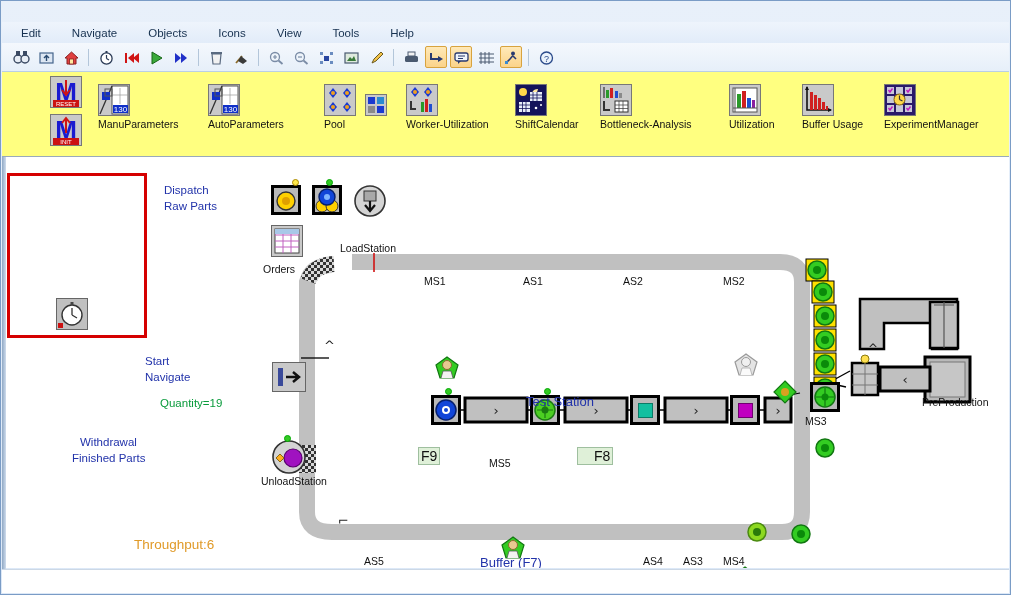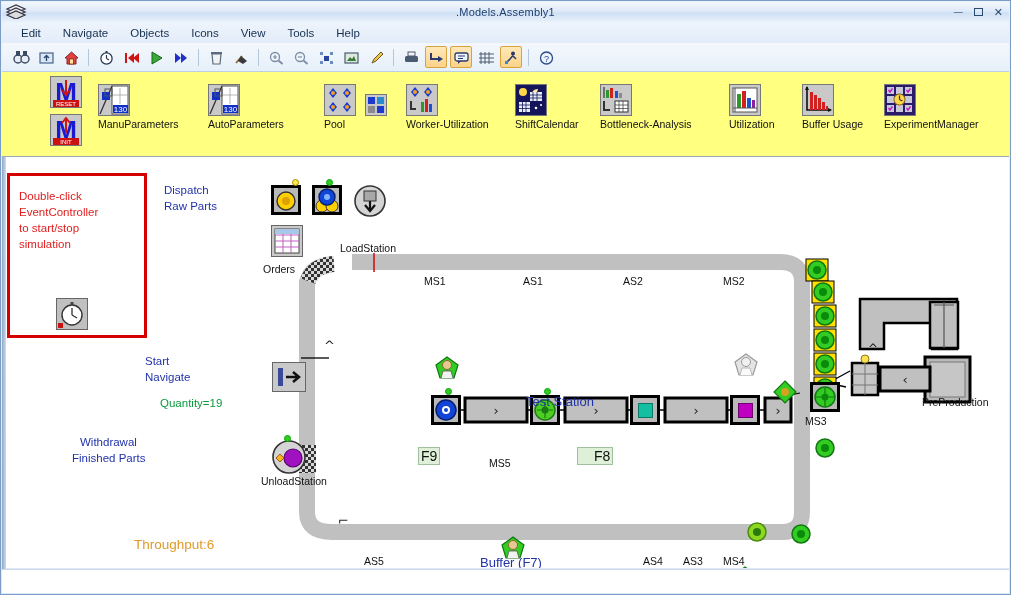--- a/index.html
+++ b/index.html
@@ -31,21 +31,21 @@
     font-size:11px; color:#1c3f6e; letter-spacing:.2px;
   }
   .winbtns { position:absolute; right:6px; display:flex; gap:11px; align-items:center; }
   .winbtns span { font-size:11px; color:#2a4a70; cursor:default; line-height:10px; }
   .winbtns .mx { font-size:9px; border:1px solid #2a4a70; width:9px; height:8px; display:inline-block; }
 
   
   .menubar {
     position:absolute; left:1px; top:21px; right:1px; height:21px;
     background:linear-gradient(#eef4fc,#e2ecf9);
-    display:flex; align-items:center; padding-left:10px; gap:4px;
+    display:flex; align-items:center; padding-left:10px; gap:13px;
   }
   .menubar .mi {
     font-size:11.5px; color:#16304f; padding:2px 9px; cursor:default;
   }
 
   
   .toolbar {
     position:absolute; left:1px; top:42px; right:1px; height:29px;
     background:linear-gradient(#f4f8fd,#e6eff9);
     border-bottom:1px solid #b9cfe5;
@@ -99,35 +99,20 @@
   .statusbar { position:absolute; left:1px; right:1px; bottom:1px; height:24px;
                background:#ffffff; border-top:1px solid #ccd8e6; }
   .leftrail { position:absolute; left:1px; top:156px; bottom:25px; width:4px;
               background:linear-gradient(90deg,#8fa8c4,#cfdced); }
 </style>
 </head>
 <body>
 
 <div id="app">
 
-  <div class="titlebar">
-    <div class="logo">
-      <svg width="22" height="16" viewBox="0 0 22 16">
-        <polygon points="2,6 11,2 20,6 11,10" fill="#f6f6f6" stroke="#334" stroke-width="1.2"></polygon>
-        <polygon points="2,9 11,5 20,9 11,13" fill="#eaeaea" stroke="#334" stroke-width="1.2"></polygon>
-        <polygon points="2,12 11,8 20,12 11,16" fill="#dcdcdc" stroke="#334" stroke-width="1.2"></polygon>
-      </svg>
-    </div>
-    <div class="title">.Models.Assembly1</div>
-    <div class="winbtns">
-      <span style="font-size:9px;">—</span>
-      <span class="mx"></span>
-      <span>✕</span>
-    </div>
-  </div>
 
   <div class="menubar">
     <div class="mi">Edit</div>
     <div class="mi">Navigate</div>
     <div class="mi">Objects</div>
     <div class="mi">Icons</div>
     <div class="mi">View</div>
     <div class="mi">Tools</div>
     <div class="mi">Help</div>
   </div>
@@ -467,26 +452,20 @@
           <path d="M14.5 14.5 L14.5 10.5 M14.5 14.5 L17.5 16" stroke="#333" stroke-width="1.2"></path>
         </svg>
       </div>
       <div class="lbl">ExperimentManager</div>
     </div>
   </div>
 
   <div class="canvas">
 
     <div class="note">
-      <div class="txt">
-        <div>Double-click</div>
-        <div>EventController</div>
-        <div>to start/stop</div>
-        <div>simulation</div>
-      </div>
       <div class="ecicon">
         <svg width="30" height="30" viewBox="0 0 30 30">
           <rect width="30" height="30" fill="#c0c0c0"></rect>
           <circle cx="15" cy="16" r="10" fill="#fff" stroke="#333" stroke-width="1.4"></circle>
           <path d="M15 16 L15 9 M15 16 L20 19" stroke="#333" stroke-width="1.3"></path>
           <rect x="13.5" y="3" width="3" height="3" fill="#444"></rect>
           <rect x="1" y="24" width="5" height="5" fill="#cc1111"></rect>
         </svg>
       </div>
     </div>

